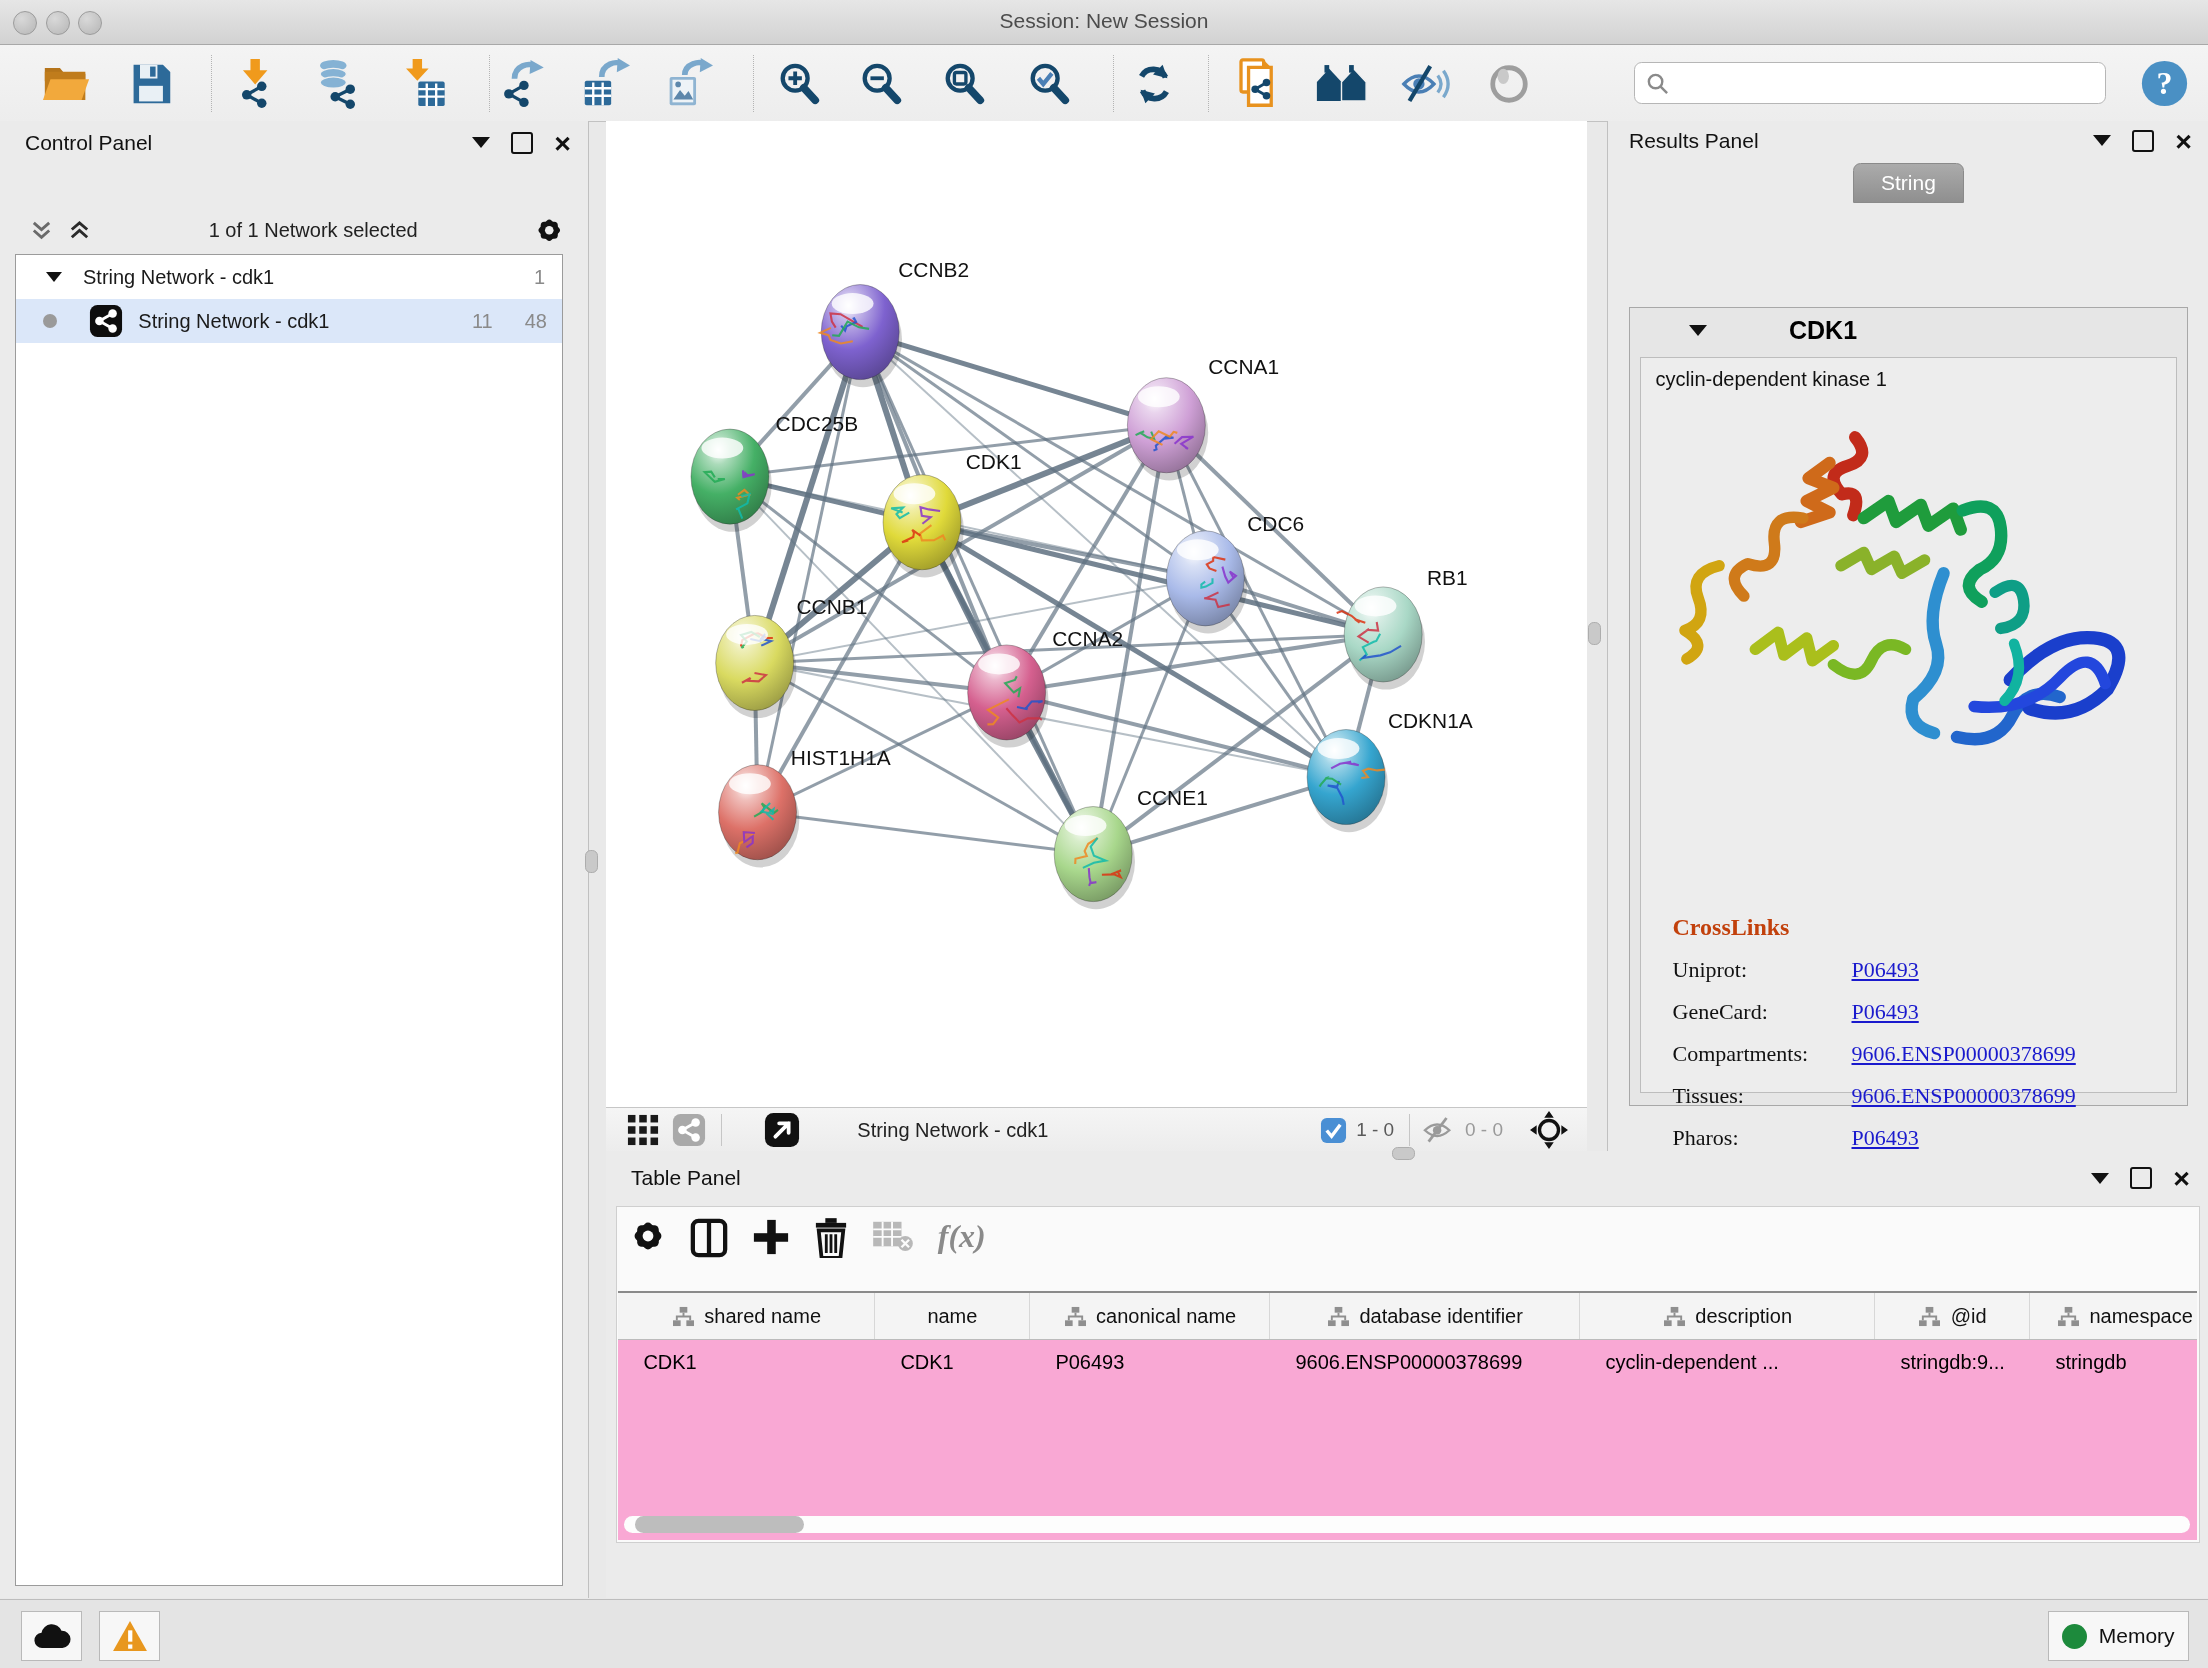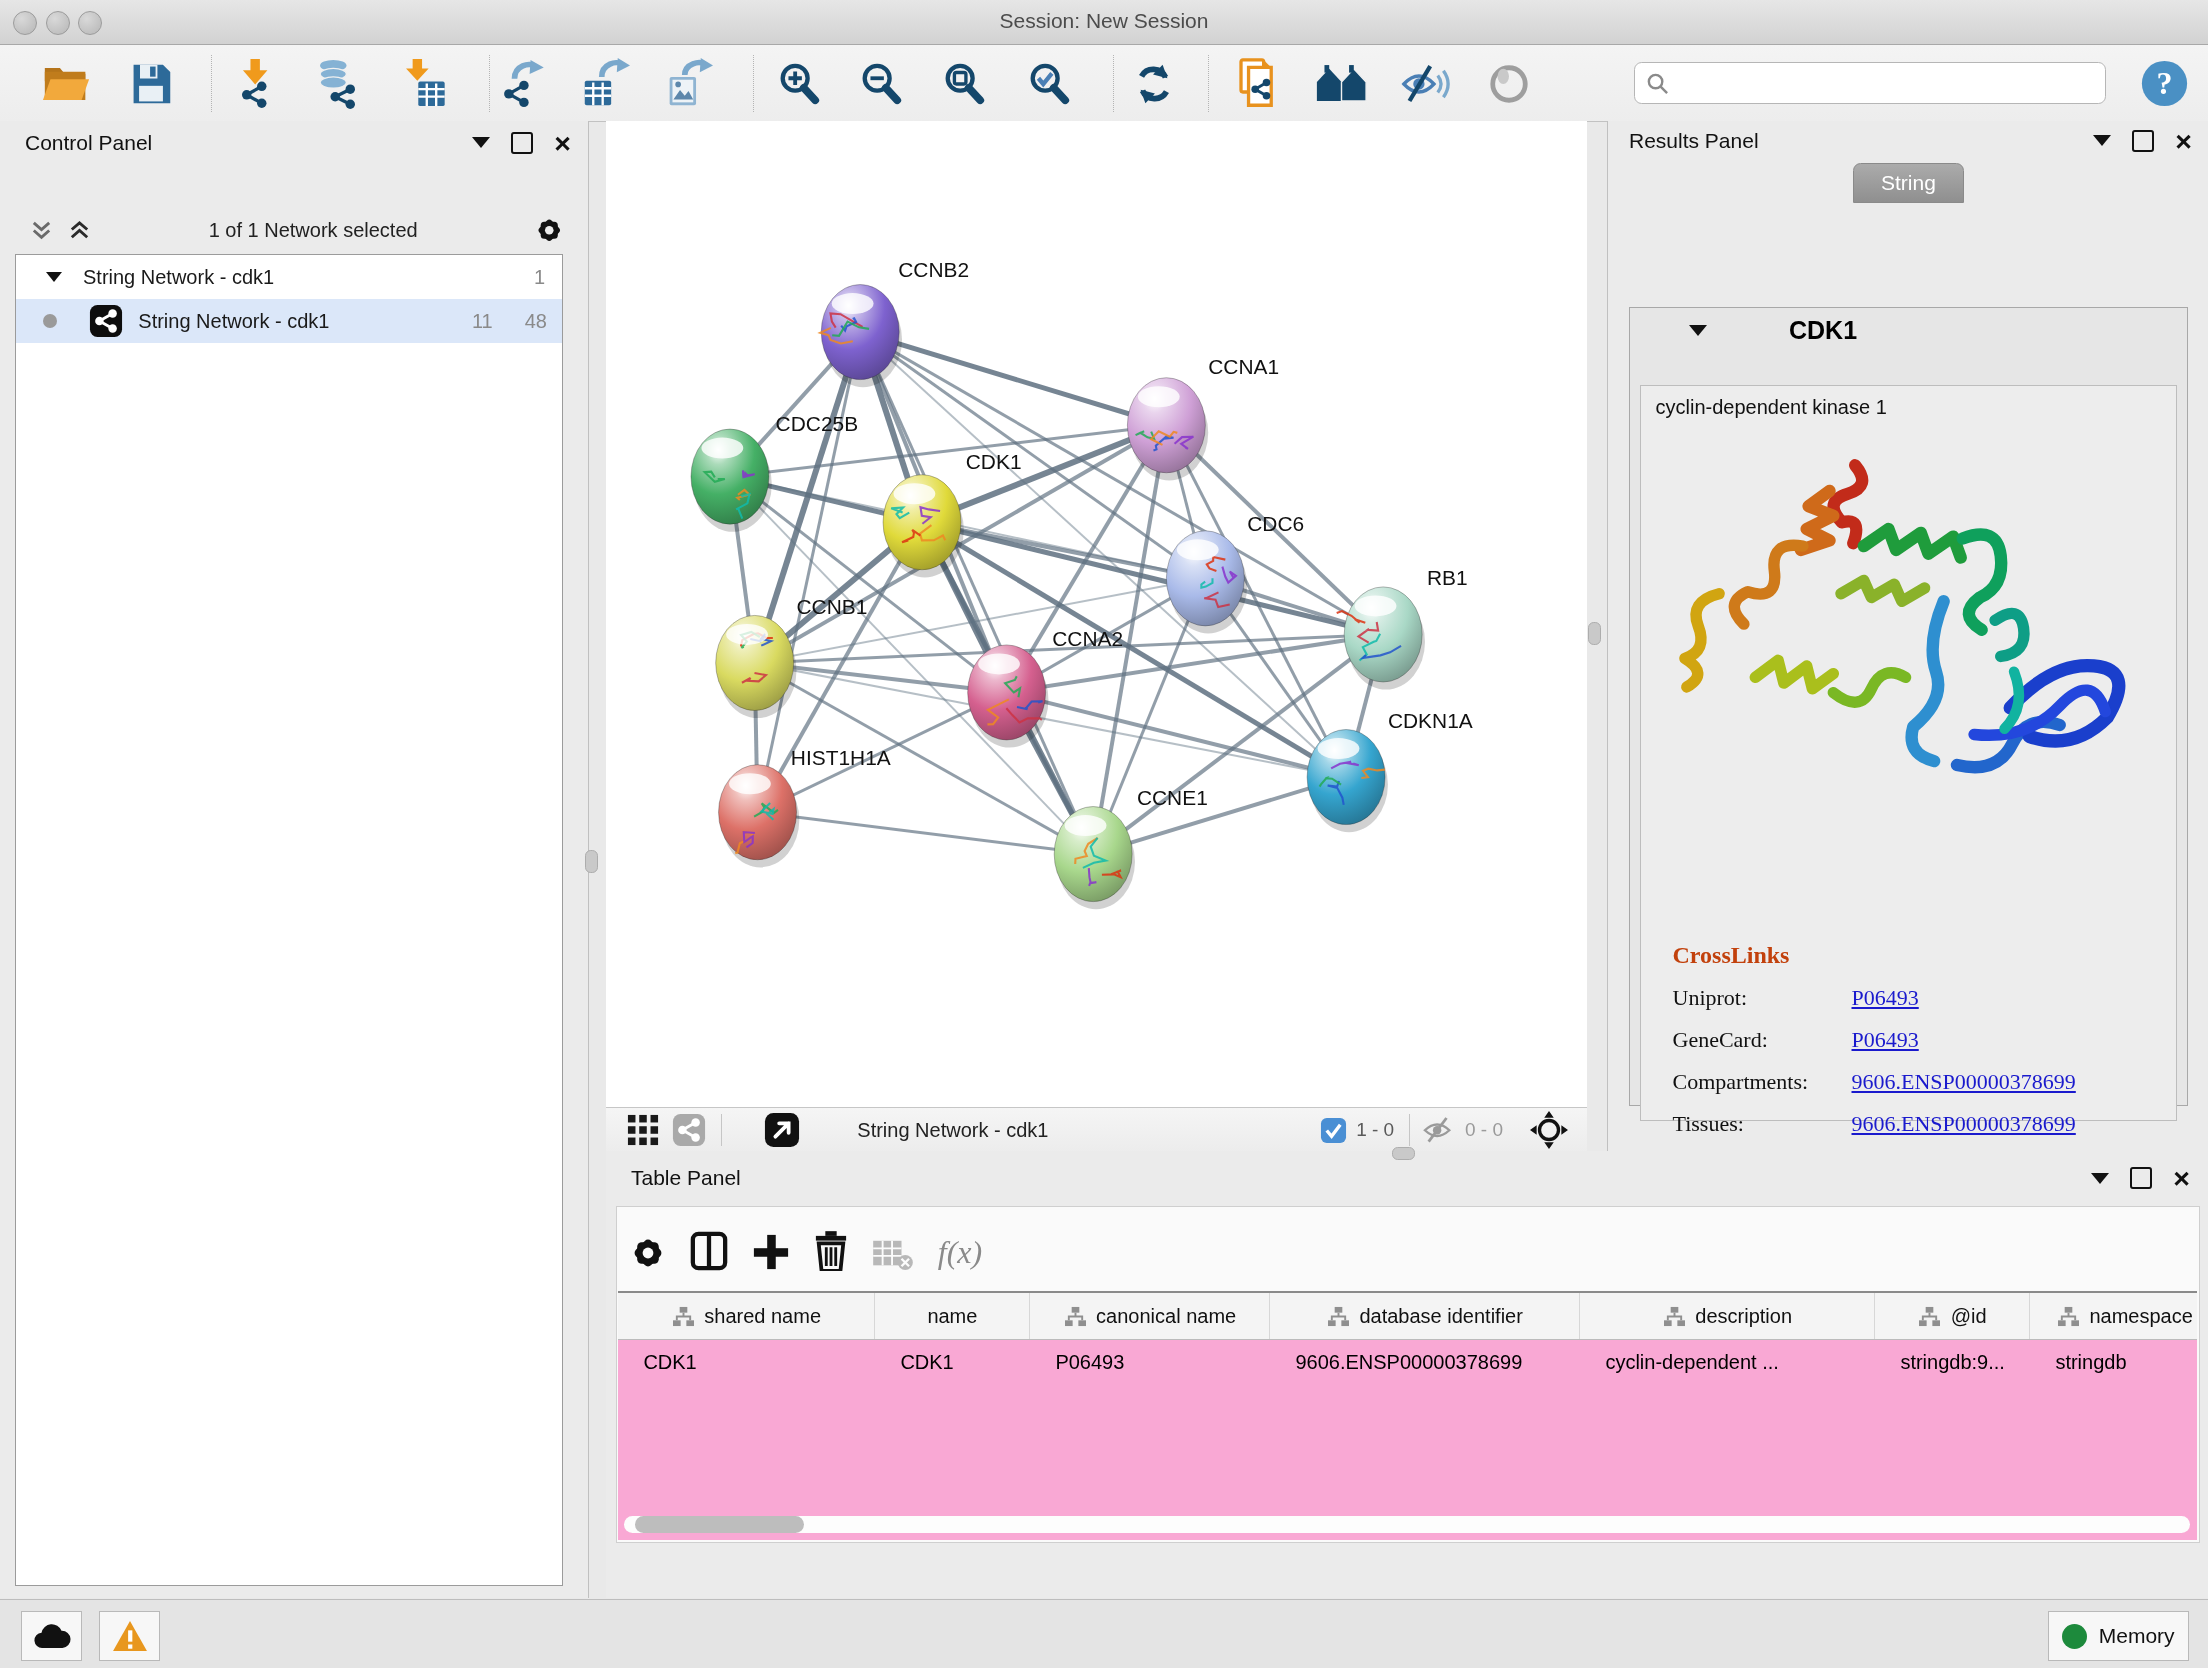--- a/index.html
+++ b/index.html
@@ -51,33 +51,33 @@
   .vline{width:0;height:32px;border-left:1px solid #c6c6c6;margin-left:15px;}
   
   #results-panel{left:1607px;top:121px;width:601px;height:1030px;background:#ebebeb;border-left:1px solid #c0c0c0;}
   #rp-head{position:absolute;left:21px;top:7.6px;right:17px;display:flex;justify-content:space-between;align-items:center;}
   #rp-box1{position:absolute;left:21px;top:84px;width:557px;height:91px;border:1.9px solid #a8a8a8;background:#ebebeb;}
   .rp-btn{position:absolute;top:32px;height:44px;border:1px solid #bdbdbd;border-radius:7.6px;
     background:linear-gradient(#ffffff,#f3f3f3);font-size:21px;display:flex;align-items:center;justify-content:center;
     box-shadow:0 1px 1.9px rgba(0,0,0,0.12);}
   #rp-box2{position:absolute;left:21px;top:186px;width:557px;height:797px;border:1.9px solid #a8a8a8;background:#e6e6e6;}
   #gene-head{position:absolute;left:0;top:7.6px;width:100%;display:flex;align-items:center;}
-  #gene-inner{position:absolute;left:9.5px;top:49px;width:535px;height:734px;background:#ededed;border:1px solid #bdbdbd;margin-top:28px;}
+  #gene-inner{position:absolute;left:9.5px;top:49px;width:535px;height:734px;background:#ededed;border:1px solid #bdbdbd;}
   #gene-desc{position:absolute;left:15px;top:9.5px;font-size:20px;color:#111;}
   #crosslinks{position:absolute;left:32px;top:556px;font-family:"Liberation Serif",serif;}
   #cl-title{font-size:24px;font-weight:bold;color:#c2410c;}
   .cl-row{display:flex;margin-top:16px;font-size:22px;}
   .cl-label{width:179px;color:#111;}
   .cl-link{color:#1a1acd;text-decoration:underline;}
   
   #table-panel{left:606px;top:1151px;width:1603px;height:447px;background:#ebebeb;}
   #tp-head{position:absolute;left:25px;top:15px;right:19px;display:flex;justify-content:space-between;align-items:center;}
   #tp-body{position:absolute;left:9.5px;top:55px;width:1582px;height:335px;background:#fafafa;
     border:1px solid #cfcfcf;}
-  #tp-toolbar{position:absolute;left:13.3px;top:11.4px;display:flex;align-items:flex-end;gap:24px;height:53px;}
+  #tp-toolbar{position:absolute;left:13.3px;top:11.4px;display:flex;align-items:flex-start;gap:24px;height:53px;font-weight:bold;}
   #tp-table{position:absolute;left:1.9px;top:84px;right:1.9px;bottom:1.9px;background:#f9a8d4;border-top:2.9px solid #8a8a8a;}
   #tp-cols{display:flex;height:46px;background:#f4f4f4;border-bottom:1.9px solid #bbb;}
   .tp-col{display:flex;align-items:center;justify-content:center;gap:9.5px;font-size:20px;color:#111;
     border-right:1px solid #d7d7d7;overflow:hidden;white-space:nowrap;box-sizing:border-box;}
   .tp-rowline{display:flex;height:44px;align-items:center;}
   .tp-cell{font-size:20px;color:#000;padding-left:25px;box-sizing:border-box;overflow:hidden;white-space:nowrap;}
   #hscroll{position:absolute;left:5.7px;bottom:7.6px;width:1566px;height:17px;background:#fdfdfd;border-radius:8.6px;}
   #hthumb{position:absolute;left:11.4px;top:0;width:169px;height:17px;background:#bdbdbd;border-radius:8.6px;}
   #tp-tabs{position:absolute;left:0;top:398px;width:100%;display:flex;justify-content:center;}
   .btab{height:40px;padding:0 28.5px;display:flex;align-items:center;font-size:21px;

